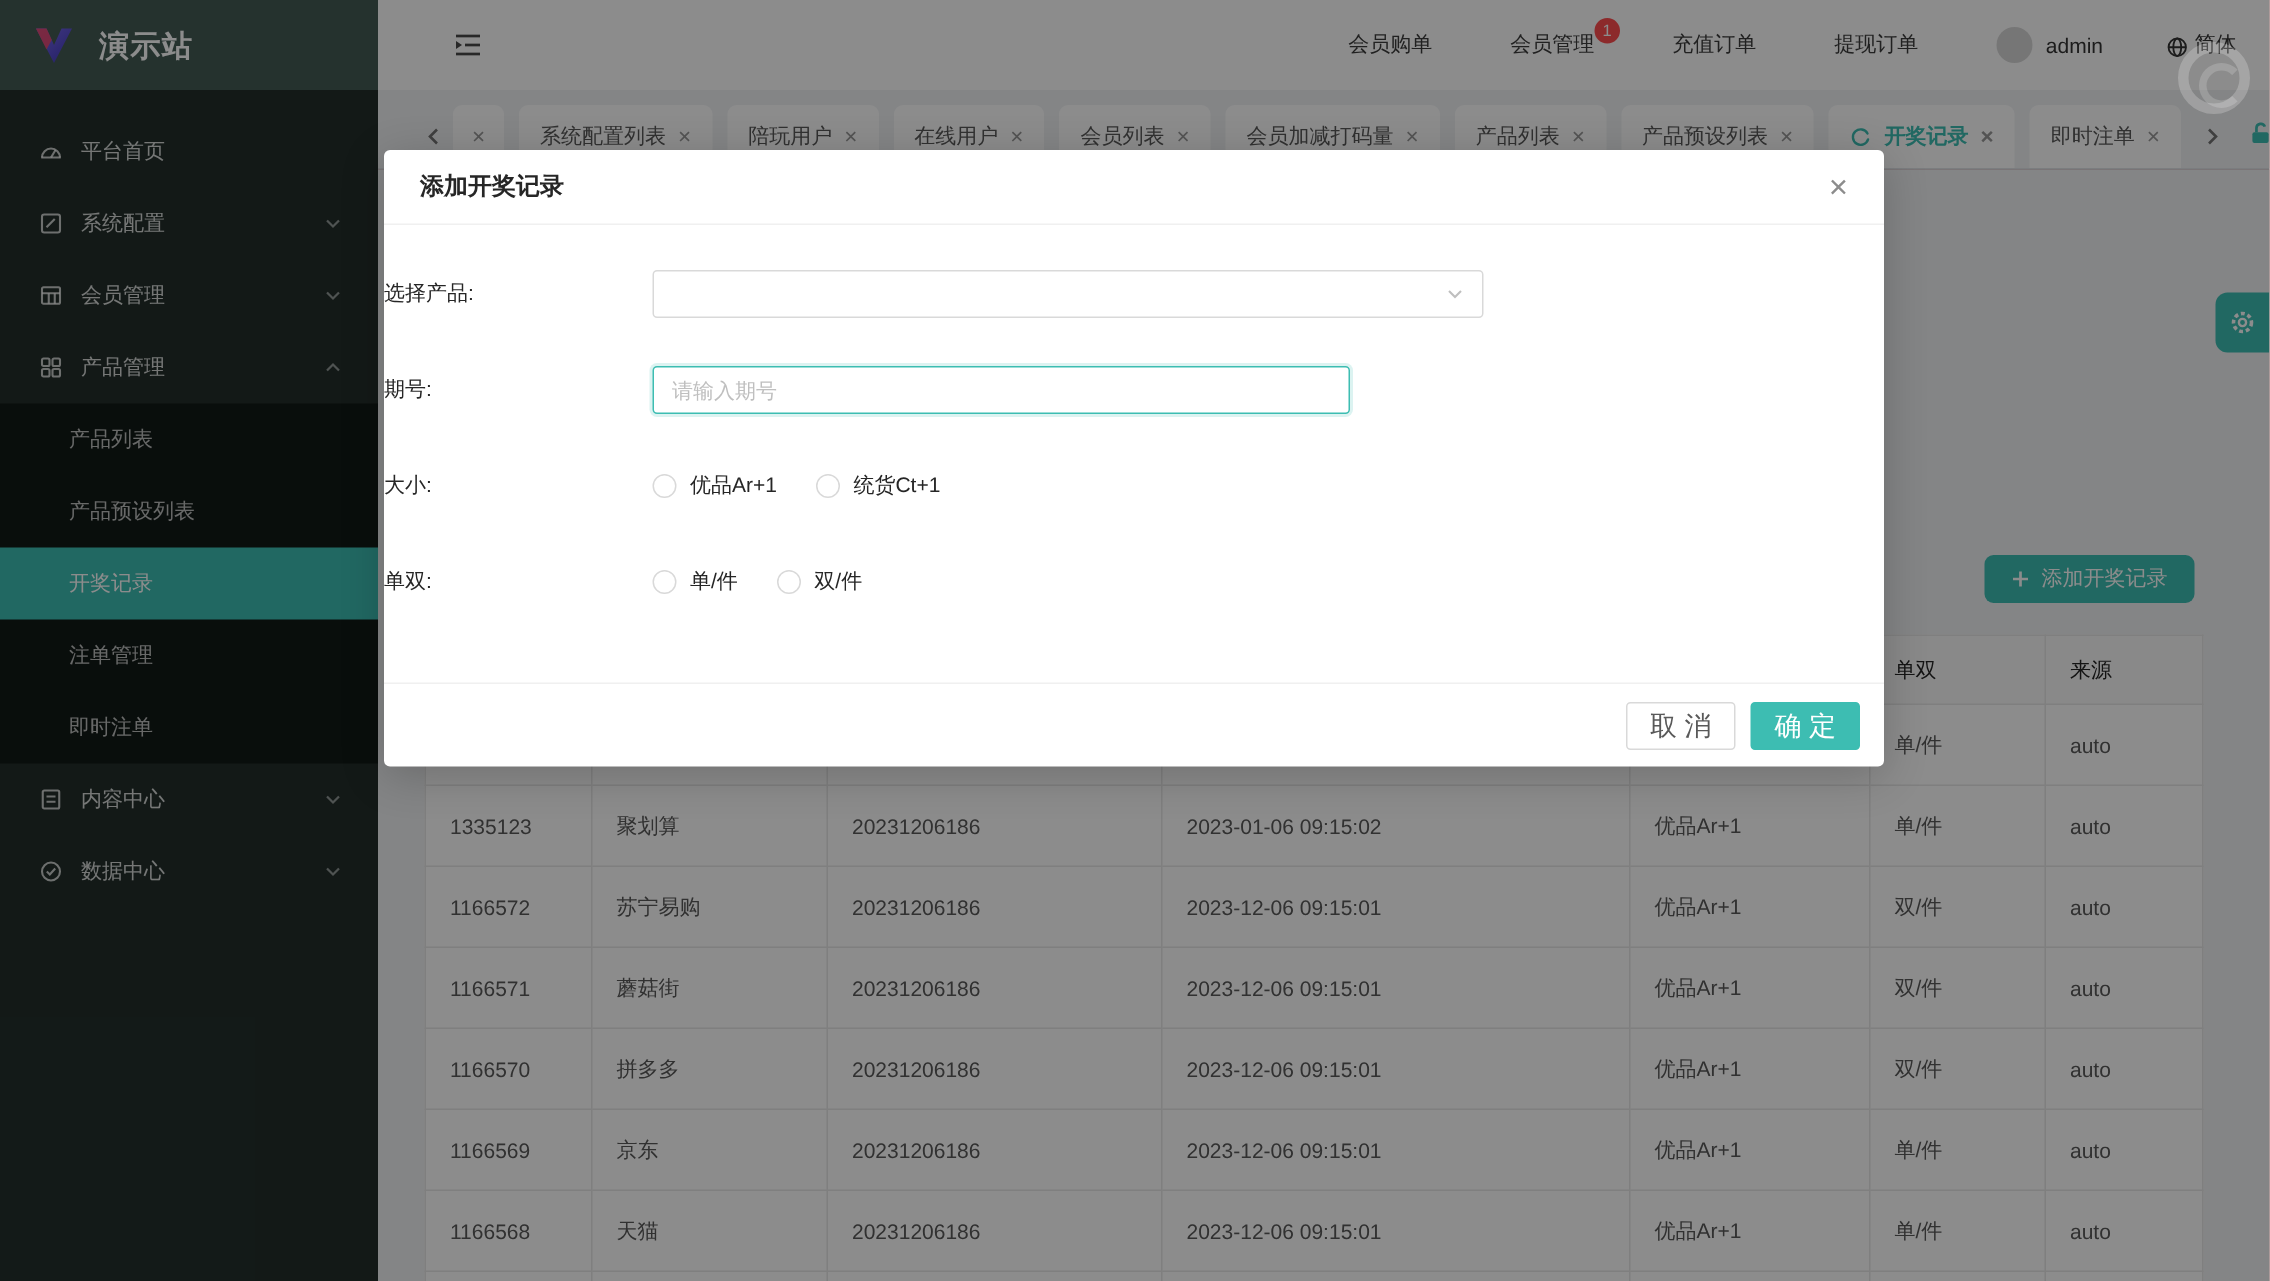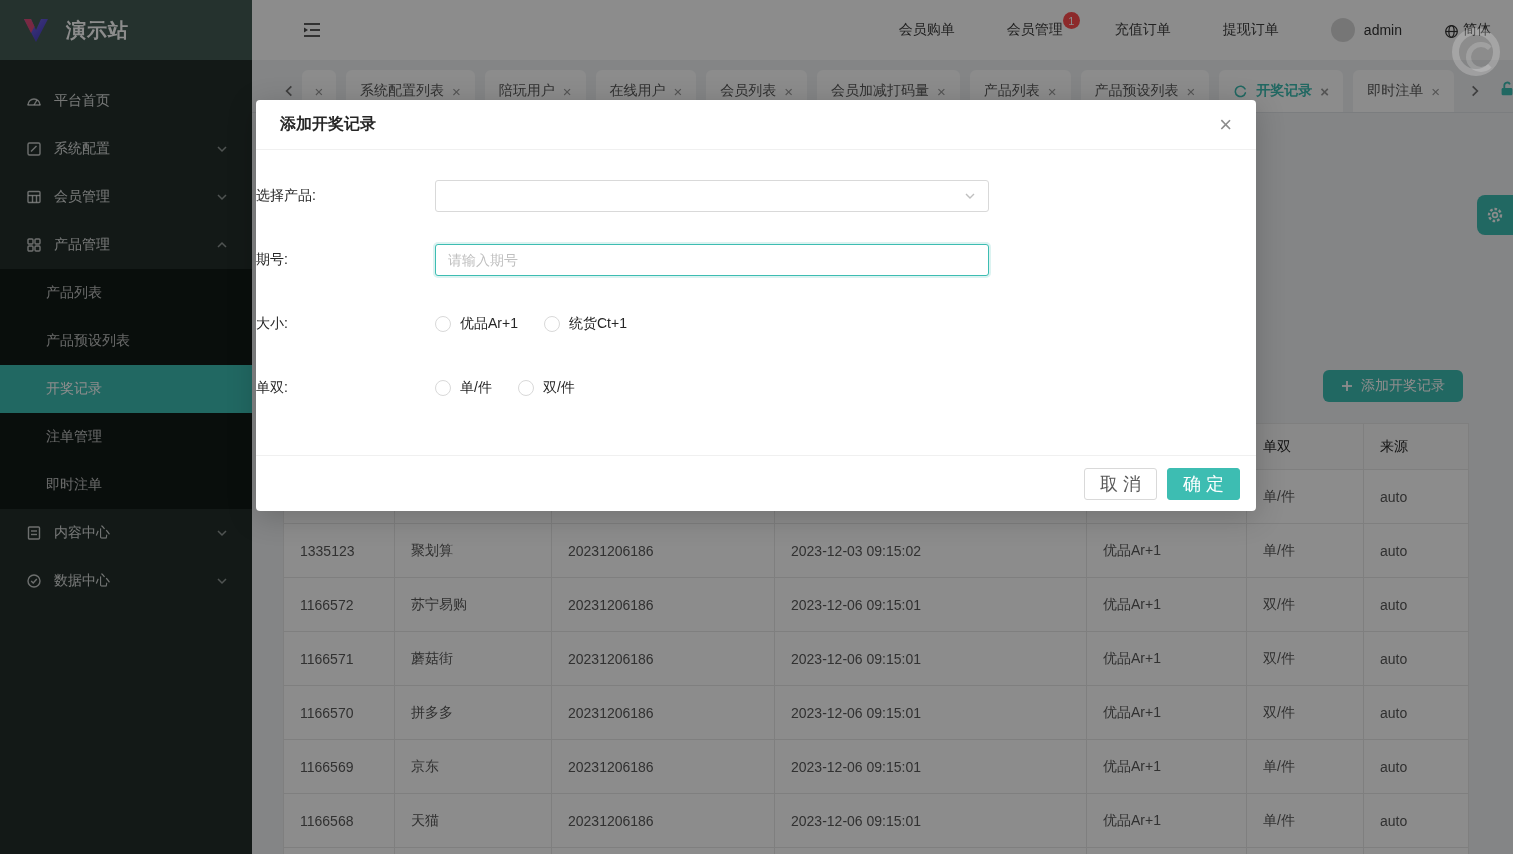--- a/index.html
+++ b/index.html
@@ -62,21 +62,21 @@
   
   .modal { position:absolute; left:256px; top:100px; width:1000px; height:411px; background:#fff; border-radius:4px; z-index:60; box-shadow:0 6px 30px rgba(0,0,0,0.2); display:flex; flex-direction:column; }
   .modal-header { height:50px; border-bottom:1px solid #f0f0f0; display:flex; align-items:center; padding:0 24px; flex:none; }
   .modal-title { font-size:16px; font-weight:bold; color:#262626; }
   .modal-close { margin-left:auto; color:#8c8c8c; font-size:22px; line-height:1; cursor:pointer; }
   .modal-body { flex:1; padding-top:30px; }
   .form-row { display:flex; align-items:center; height:32px; margin-bottom:32px; }
   .form-label { width:179px; text-align:left; padding-right:9px; color:#262626; flex:none; }
   .select-box { width:554px; height:32px; border:1px solid #d9d9d9; border-radius:3px; display:flex; align-items:center; justify-content:flex-end; padding-right:12px; cursor:pointer; background:#fff; }
   .select-box svg { width:12px; height:12px; color:#bfbfbf; }
-  .issue-input { width:554px; height:32px; border:1px solid #3dbdb2; border-radius:3px; padding:0 12px; font-size:14px; outline:none; box-shadow:0 0 0 2px rgba(61,189,178,0.18); font-family:inherit; }
+  .issue-input { width:465px; height:32px; border:1px solid #3dbdb2; border-radius:3px; padding:0 12px; font-size:14px; outline:none; box-shadow:0 0 0 2px rgba(61,189,178,0.18); font-family:inherit; }
   .issue-input::placeholder { color:#bfbfbf; }
   .radio-group { display:flex; align-items:center; }
   .radio-wrap { display:flex; align-items:center; margin-right:26px; cursor:pointer; }
   .radio-dot { width:16px; height:16px; border:1px solid #d9d9d9; border-radius:50%; background:#fff; flex:none; }
   .radio-label { margin-left:9px; color:#262626; }
   .modal-footer { height:56px; border-top:1px solid #f0f0f0; display:flex; align-items:center; justify-content:flex-end; padding-right:16px; flex:none; }
   .btn { height:32px; border-radius:3px; padding:0 15px; font-size:18px; cursor:pointer; font-family:inherit; }
   .btn-default { background:#fff; border:1px solid #d9d9d9; color:#595959; margin-right:10px; }
   .btn-primary { background:#3dbdb2; border:1px solid #3dbdb2; color:#fff; }
 </style>
@@ -297,21 +297,21 @@
             <td></td>
             <td></td>
             <td></td>
             <td>单/件</td>
             <td>auto</td>
       </tr>
       <tr>
         <td>1335123</td>
             <td>聚划算</td>
             <td>20231206186</td>
-            <td>2023-12-03 09:15:02</td>
+            <td>2023-01-06 09:15:02</td>
             <td>优品Ar+1</td>
             <td>单/件</td>
             <td>auto</td>
       </tr>
       <tr>
         <td>1166572</td>
             <td>苏宁易购</td>
             <td>20231206186</td>
             <td>2023-12-06 09:15:01</td>
             <td>优品Ar+1</td>

